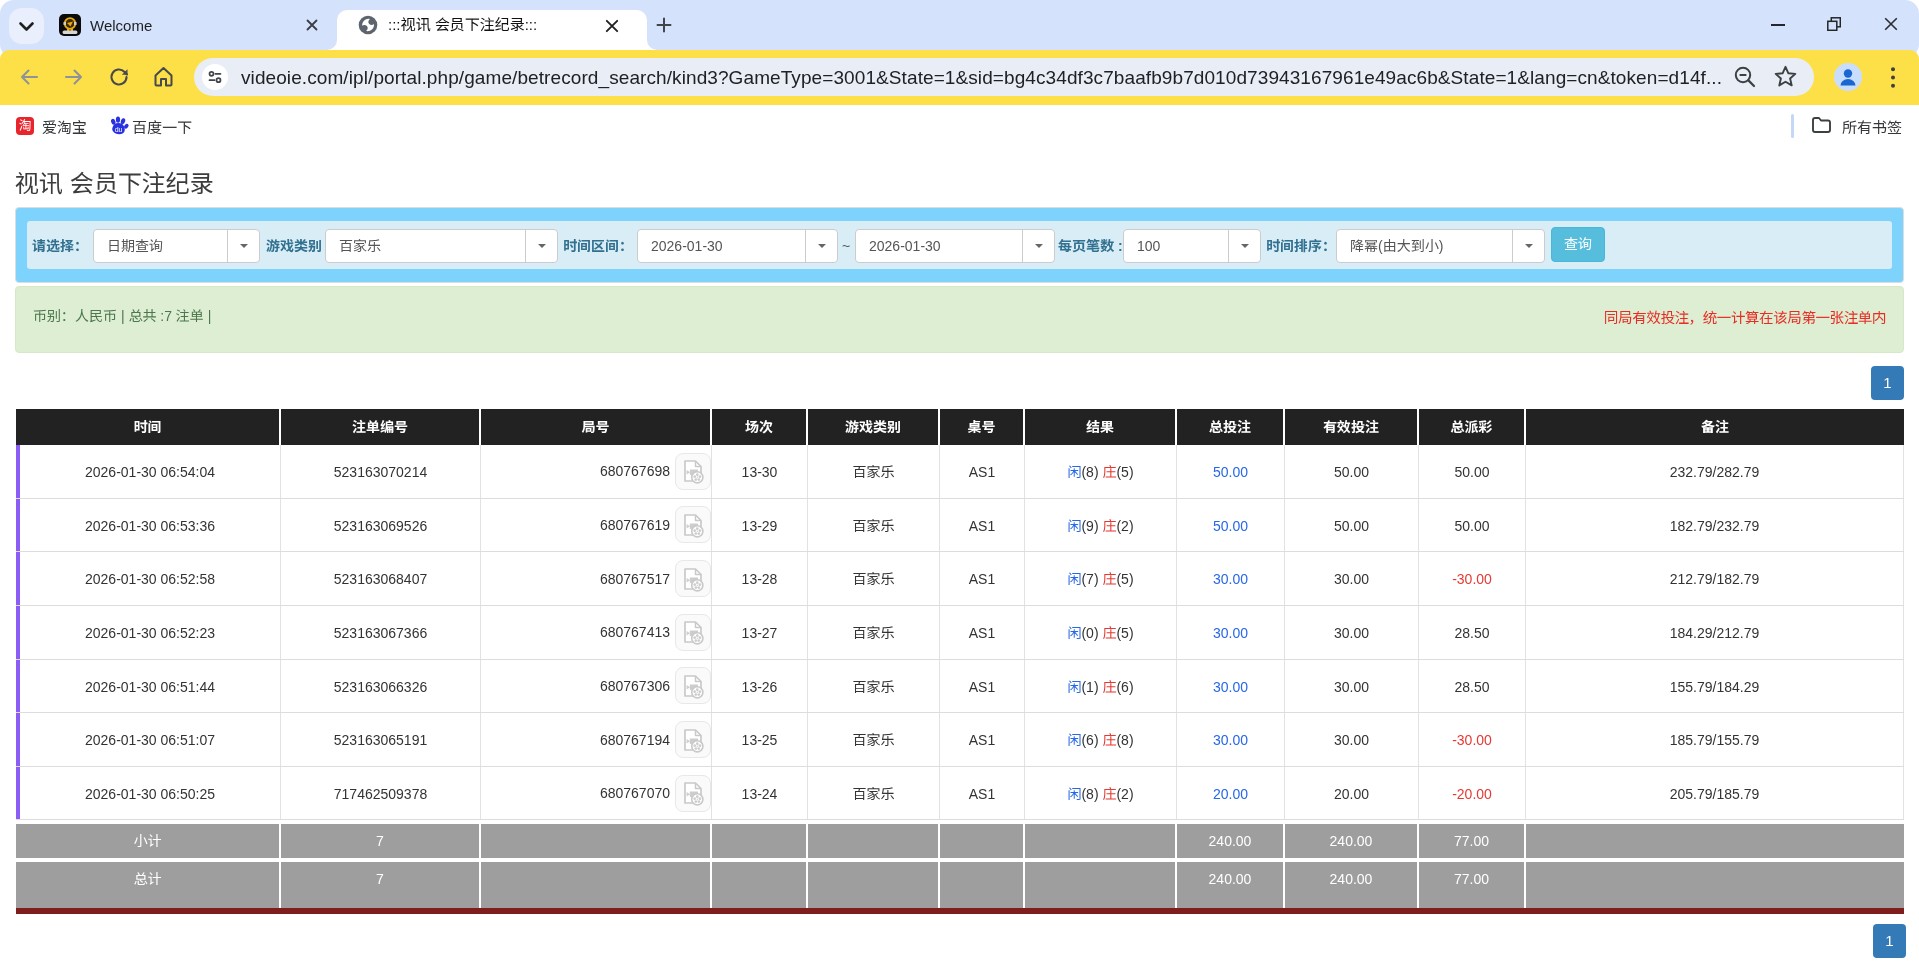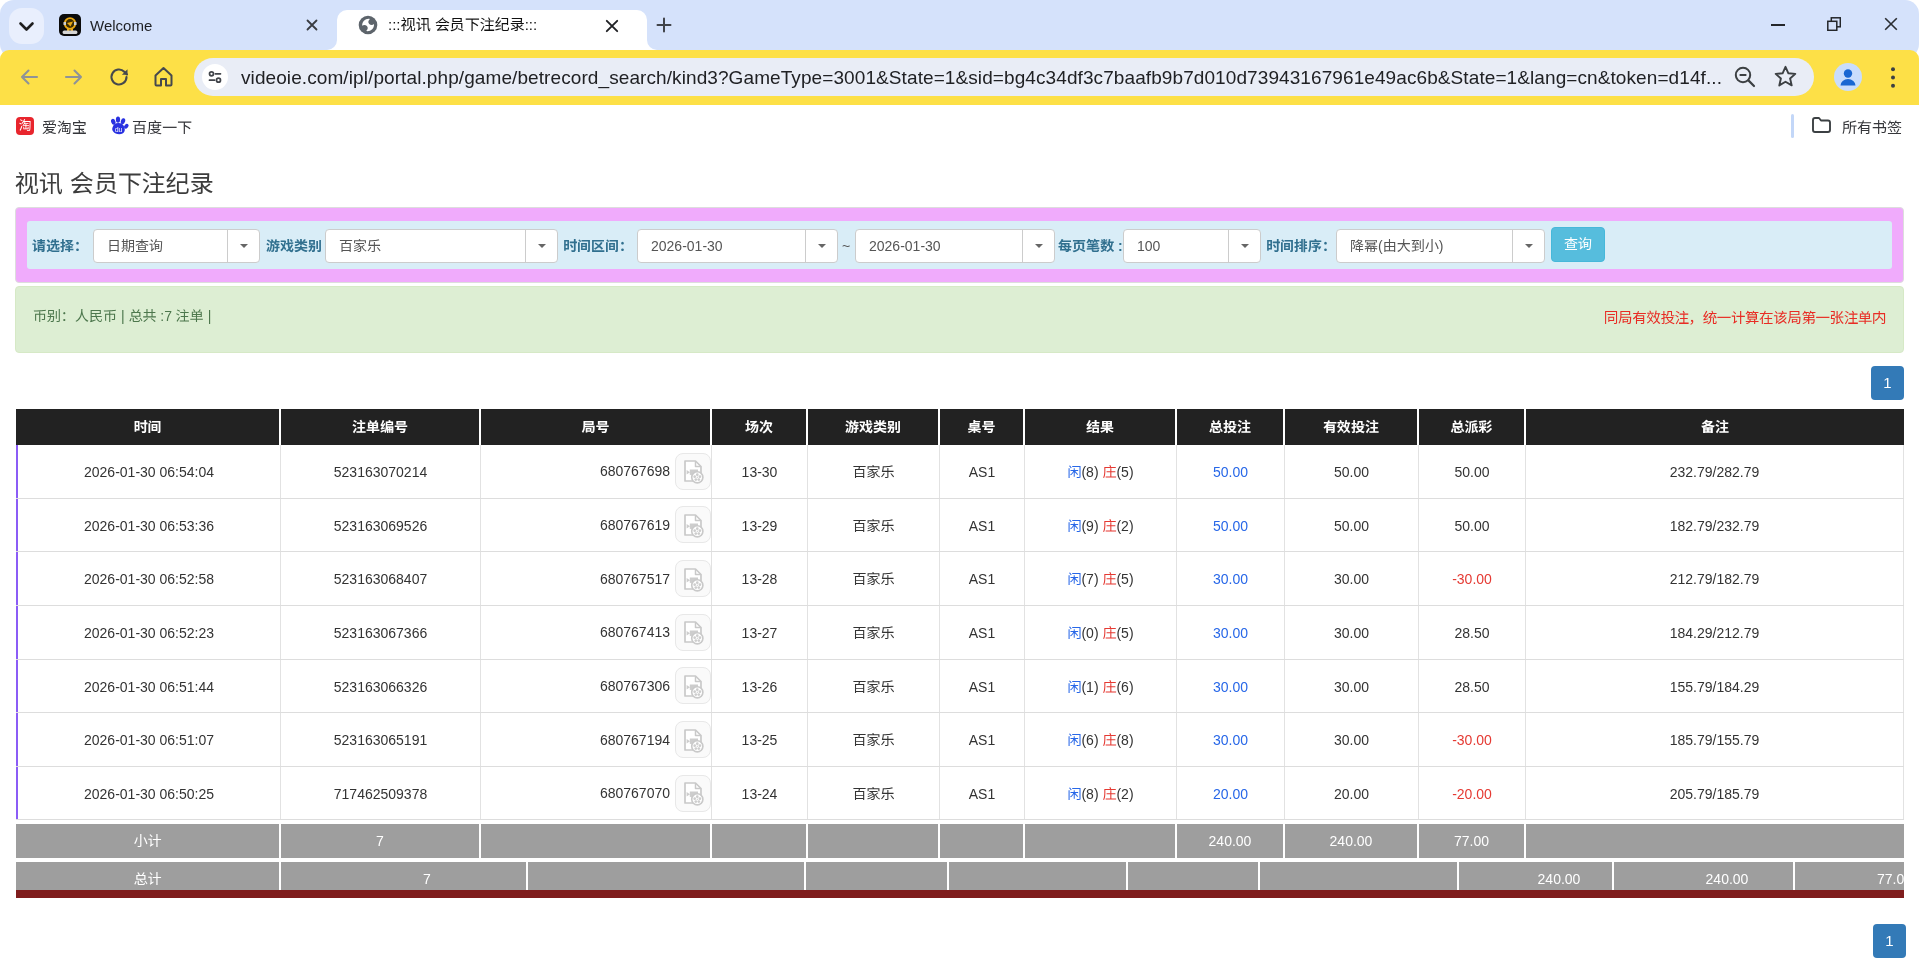--- a/index.html
+++ b/index.html
@@ -5,21 +5,21 @@
 * { margin:0; padding:0; box-sizing:border-box; }
 html,body { width:1919px; height:978px; overflow:hidden; background:#fff;
   font-family:"Liberation Sans","Noto Sans SC",sans-serif; }
 .abs { position:absolute; }
 
 #tabstrip { position:absolute; left:0; top:0; width:1919px; height:58px; background:#d5e2fb;border-radius:14px; }
 #toolbar { position:absolute; left:0; top:50px; width:1919px; height:55px; background:#fde047; border-radius:9px 9px 0 0; }
 #bookbar { position:absolute; left:0; top:105px; width:1919px; height:45px; background:#fff; }
 #page { position:absolute; left:0; top:150px; width:1919px; height:828px; background:#fff; }
 #title { position:absolute; left:15px; top:14px; font-size:24px; color:#3c3c3c; }
-#panel { position:absolute; left:15px; top:57px; width:1889px; height:76px; background:#f0abfc;
+#panel { position:absolute; left:15px; top:57px; width:1889px; height:76px; background:#7dd3fc;
   border:1px solid #ddd; border-radius:4px; }
 #fbar { position:absolute; left:11px; top:13px; width:1865px; height:48px; background:#d9edf7; border-radius:3px; }
 .flabel { position:absolute; top:31px; font-size:14px; font-weight:bold; color:#31708f; line-height:14px; }
 .combo { position:absolute; top:21px; height:34px; background:#fff; border:1px solid #ccc; border-radius:4px; }
 .combo .txt { position:absolute; left:13px; top:0; line-height:32px; font-size:14px; color:#555; white-space:nowrap; }
 .combo .btn { position:absolute; right:0; top:0; bottom:0; width:32px; border-left:1px solid #ccc; }
 .combo .btn:after { content:""; position:absolute; left:50%; top:50%; margin:-2px 0 0 -4px;
   border-left:4px solid transparent; border-right:4px solid transparent; border-top:4.5px solid #666; }
 #qbtn { position:absolute; left:1535px; top:19px; width:54px; height:35px; background:#56bddd; border:1px solid #46b8da;
   border-radius:4px; color:#fff; font-size:14px; text-align:center; line-height:33px; }
@@ -31,23 +31,23 @@
   color:#fff; font-size:15px; text-align:center; line-height:34px; }
 
 #tbl { position:absolute; left:16px; top:259px; width:1888px; }
 .trow { display:flex; width:1888px; }
 .trow > div { flex:none; text-align:center; overflow:hidden; }
 .thead { background:#222; height:36px; }
 .thead > div { color:#fff; font-weight:bold; font-size:14px; line-height:36px; border-right:2px solid #fff; }
 .thead > div:last-child { border-right:none; }
 .tdata { background:#fff; height:53.65px; border-bottom:1px solid #ddd; }
 .tdata > div { font-size:14px; color:#333; line-height:55.2px; border-right:1px solid #e2e2e2; }
-.tdata > div:first-child { border-left:2px solid #8b5cf6; }
+.tdata > div:first-child { border-left:4px solid #8b5cf6; }
 .tsum { background:#9e9e9e; height:34px; margin-top:4px; }
-.tsum:last-child { border-bottom:8px solid #7f1d1d; height:36px;gap:47px; }
+.tsum:last-child { border-bottom:6px solid #7f1d1d; height:52px; }
 .tsum > div { color:#fff; font-size:14px; line-height:34px; border-right:2px solid #fff; }
 .tsum > div:last-child { border-right:none; }
 .blue, .tdata > div.blue { color:#2767e8; }
 .red, .tdata > div.red { color:#e53a33; }
 .gamecell { display:flex; align-items:center; justify-content:flex-end; gap:5px; line-height:normal !important; }
 .filmbtn { width:36px; height:37px; background:#fafafa; border:1px solid #e8e8e8; border-radius:8px;
   display:flex; align-items:center; justify-content:center; }
 .c1{width:265px}.c2{width:200px}.c3{width:231px}.c4{width:96px}.c5{width:132px}.c6{width:85px}
 .c7{width:152px}.c8{width:108px}.c9{width:134px}.c10{width:107px}.c11{width:378px}
 </style>

